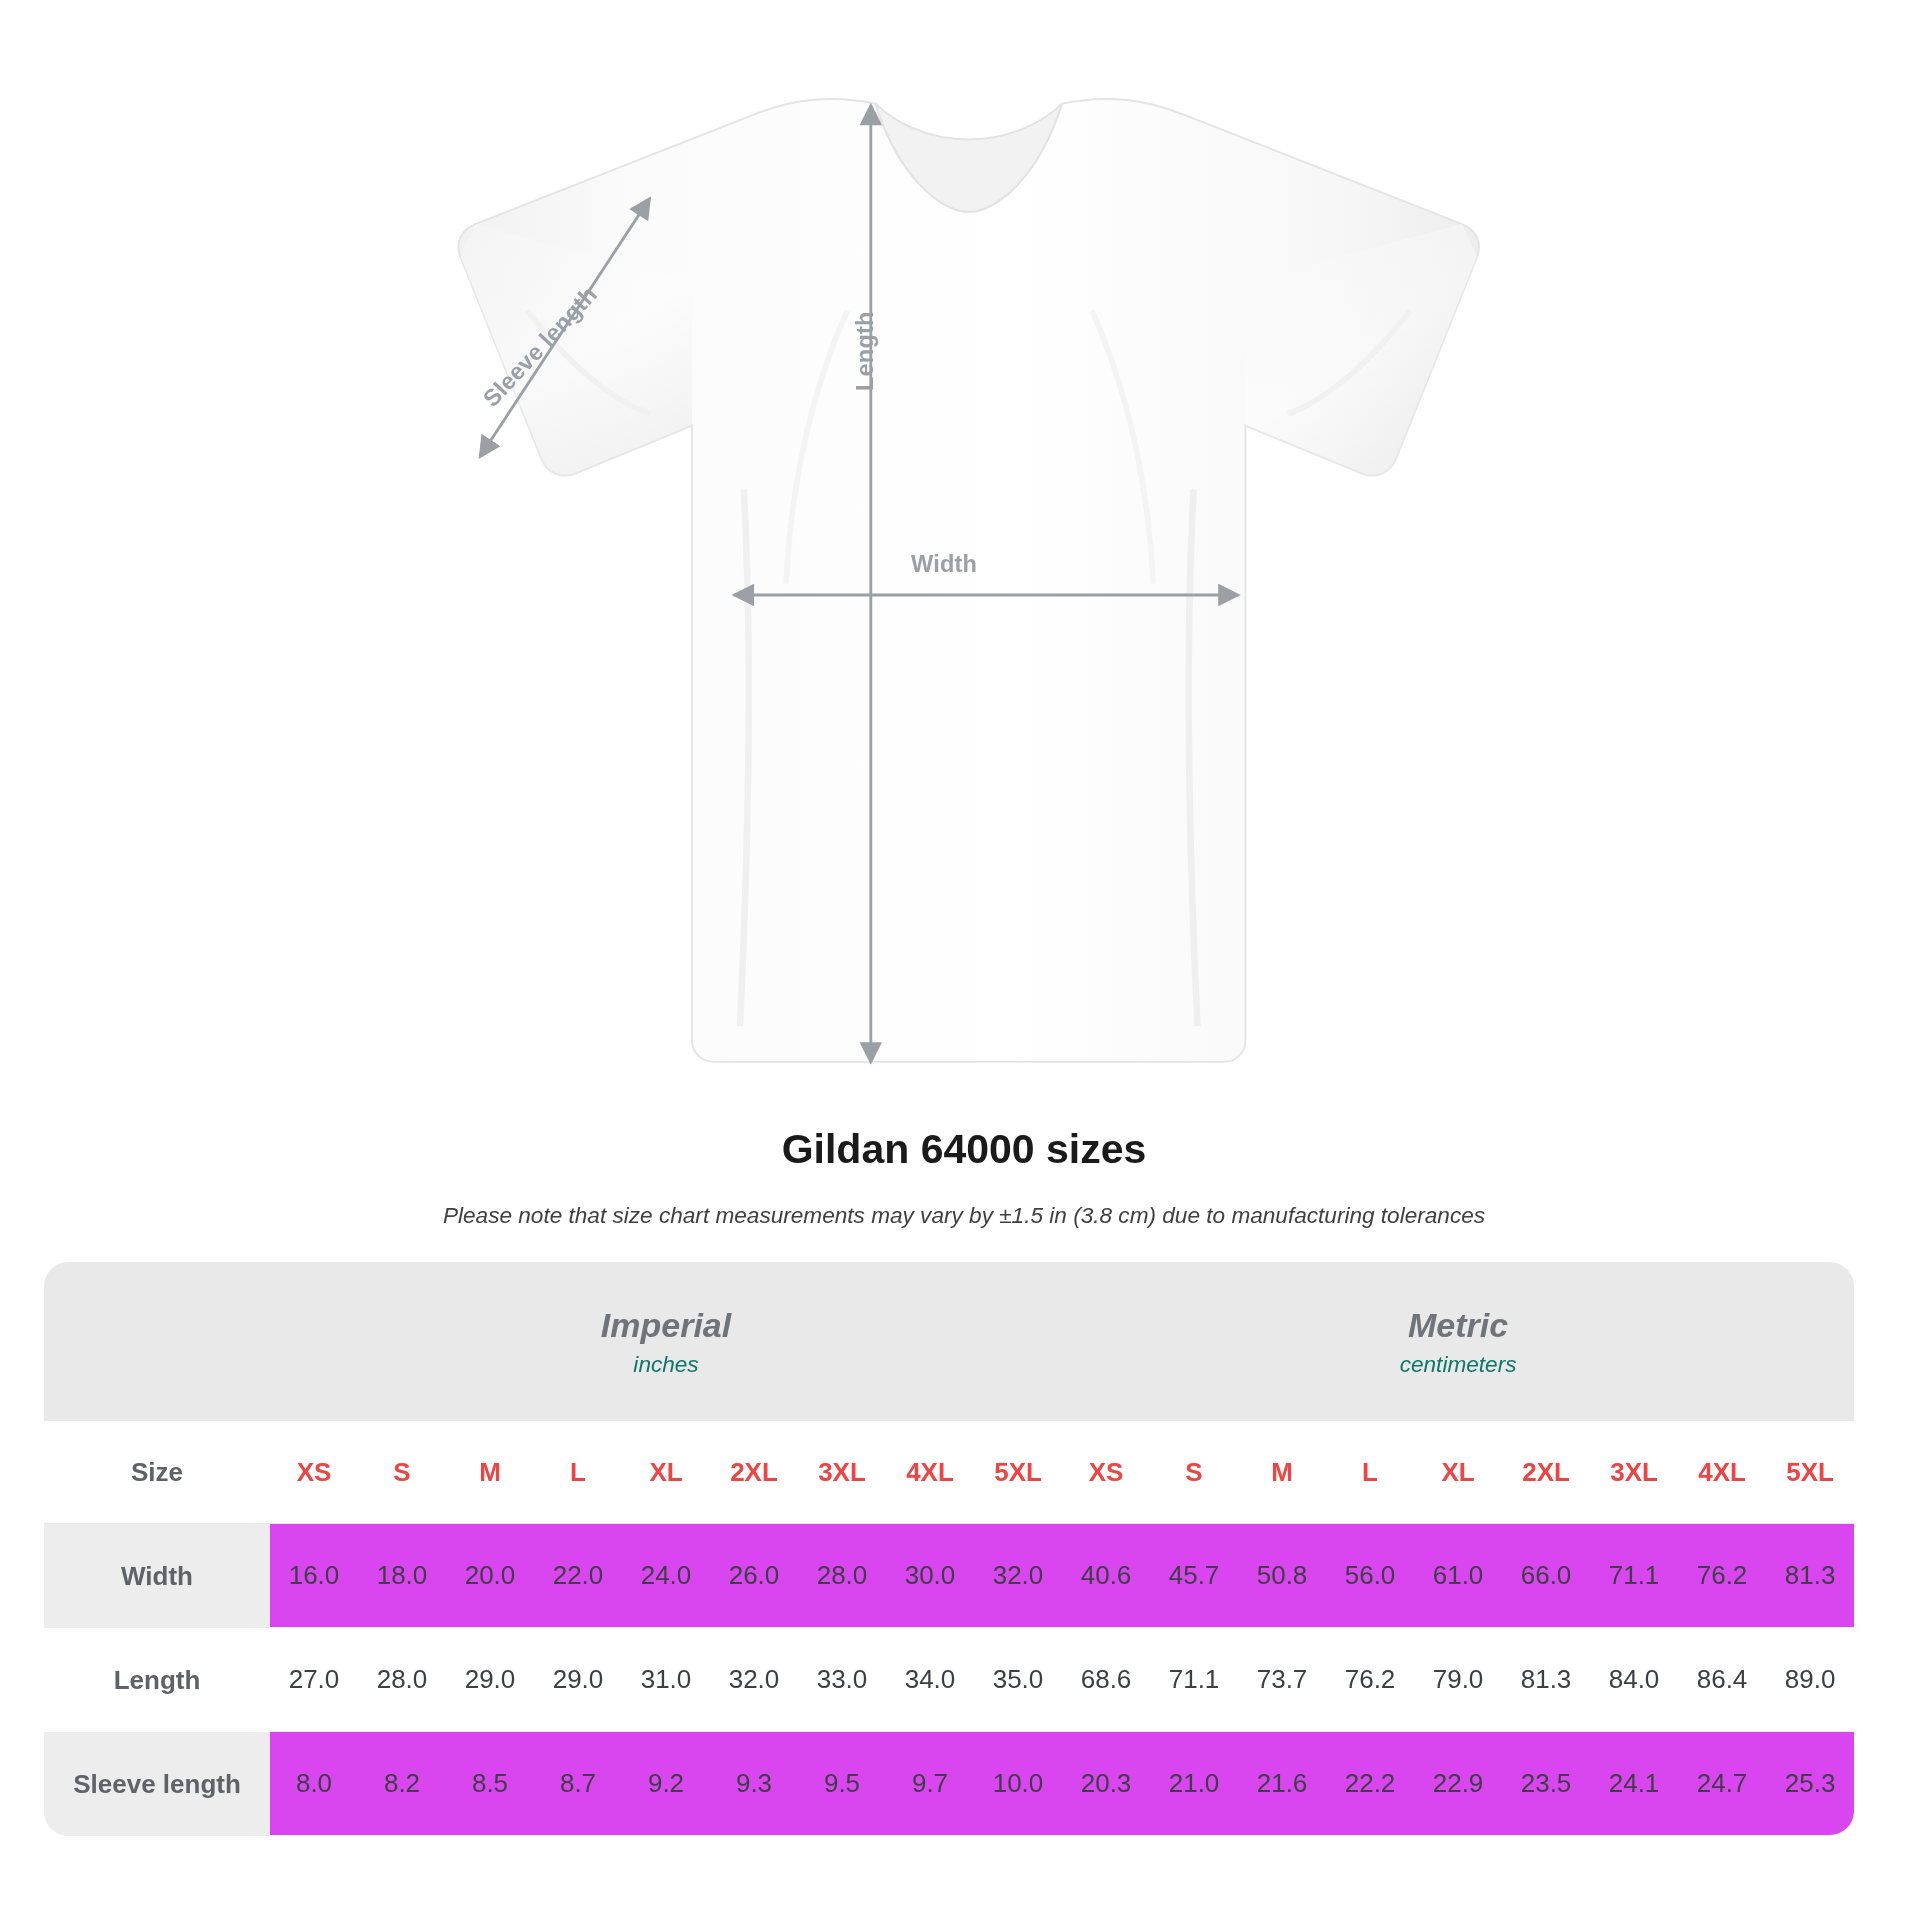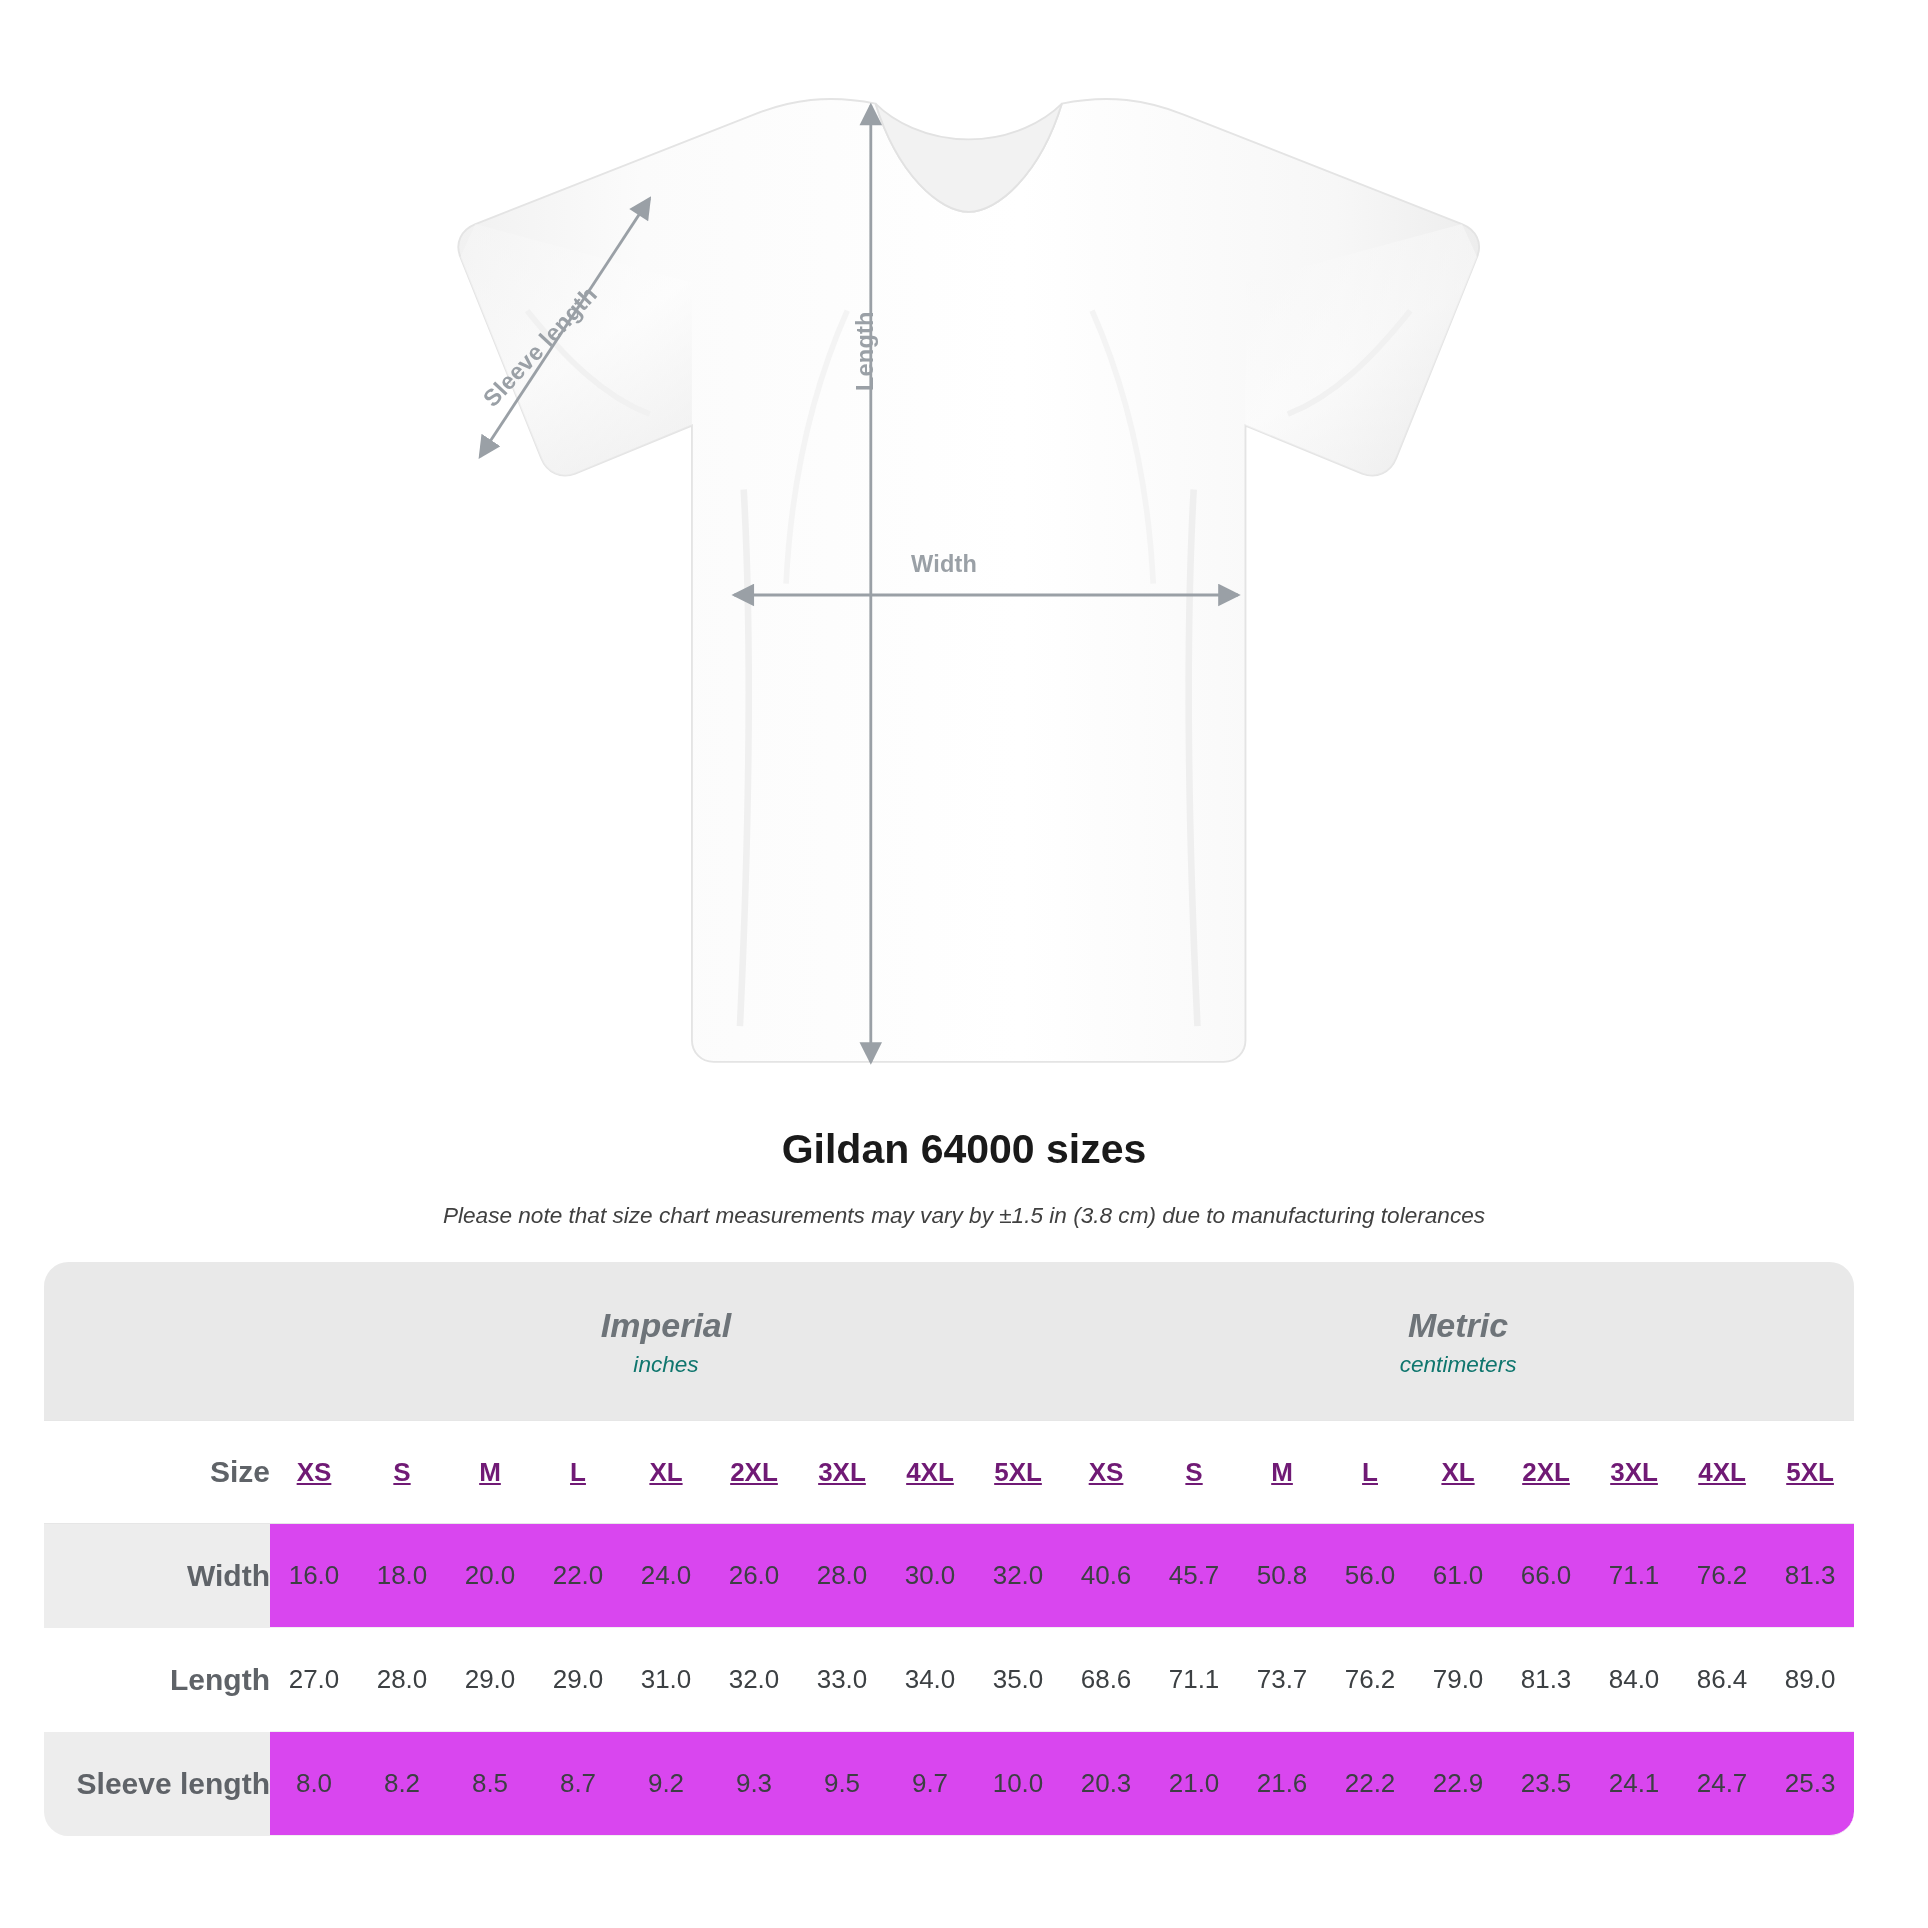--- a/index.html
+++ b/index.html
@@ -102,41 +102,40 @@
   .unit-head .unit-sub {
     font-size: 22.6px;
     font-style: italic;
     color: #0f766e;
     margin-top: 5.6px;
   }
   .corner-cell { background: #e9e9e9; }
 
   .row-head {
     background: #ffffff;
-    font-size: 30px;
+    font-size: 26px;
     font-weight: bold;
     color: #5f6368;
-    text-align: right;
+    text-align: center;
     vertical-align: middle;
     height: 104px;
   }
   .row-head.shaded { background: #ededed; }
 
   td.cell, th.cell {
     text-align: center;
     vertical-align: middle;
     font-size: 26px;
     color: #3c4043;
     height: 104px;
     border-left: 1.9px solid #e6e6e6;
   }
   th.cell {
     font-weight: bold;
-    color: #701a75;
-    text-decoration: underline;
+    color: #ef4444;
   }
   tr.band-white td, tr.band-white th { background: #ffffff; }
   tr.band-grey td, tr.band-grey th { background: #d946ef; }
   tr.header-row td, tr.header-row th {
     border-bottom: 1.9px solid #e6e6e6;
     border-top: 1.9px solid #e6e6e6;
   }
   tr.data-row td { border-bottom: 1.9px solid #f0f0f0; }
 
   .rounded-tl { border-top-left-radius: 24.5px; }

